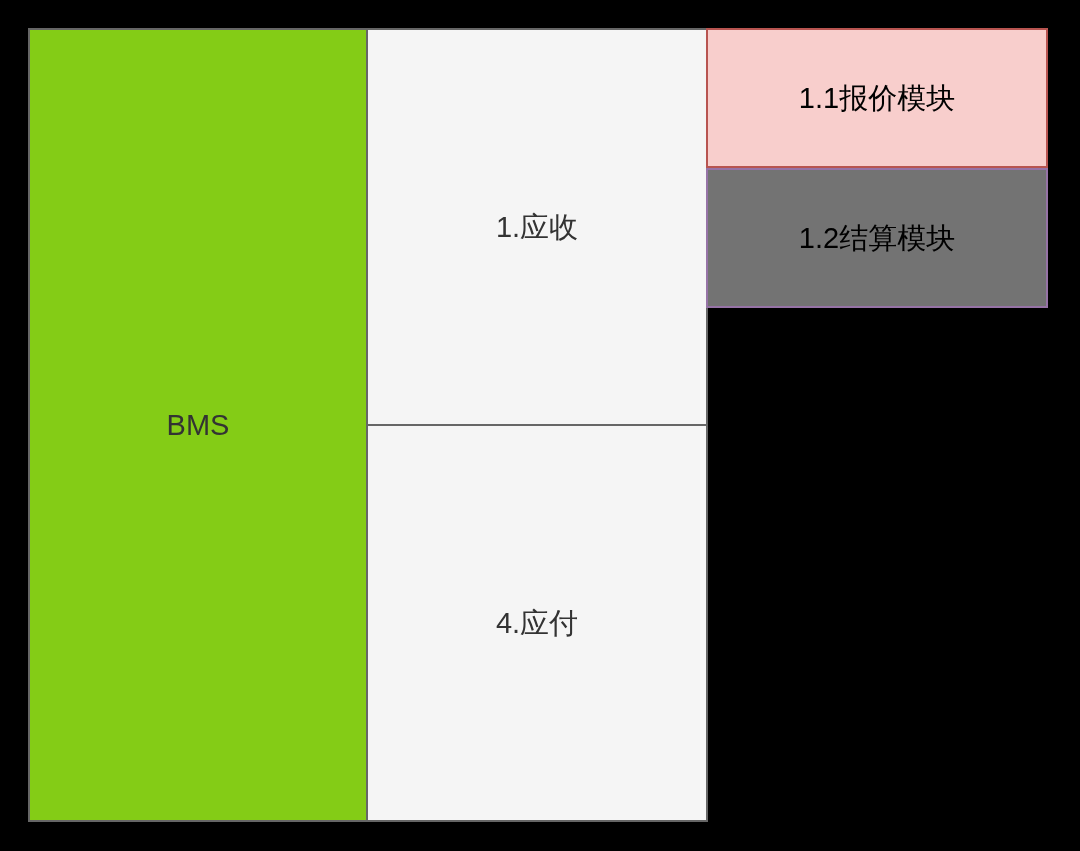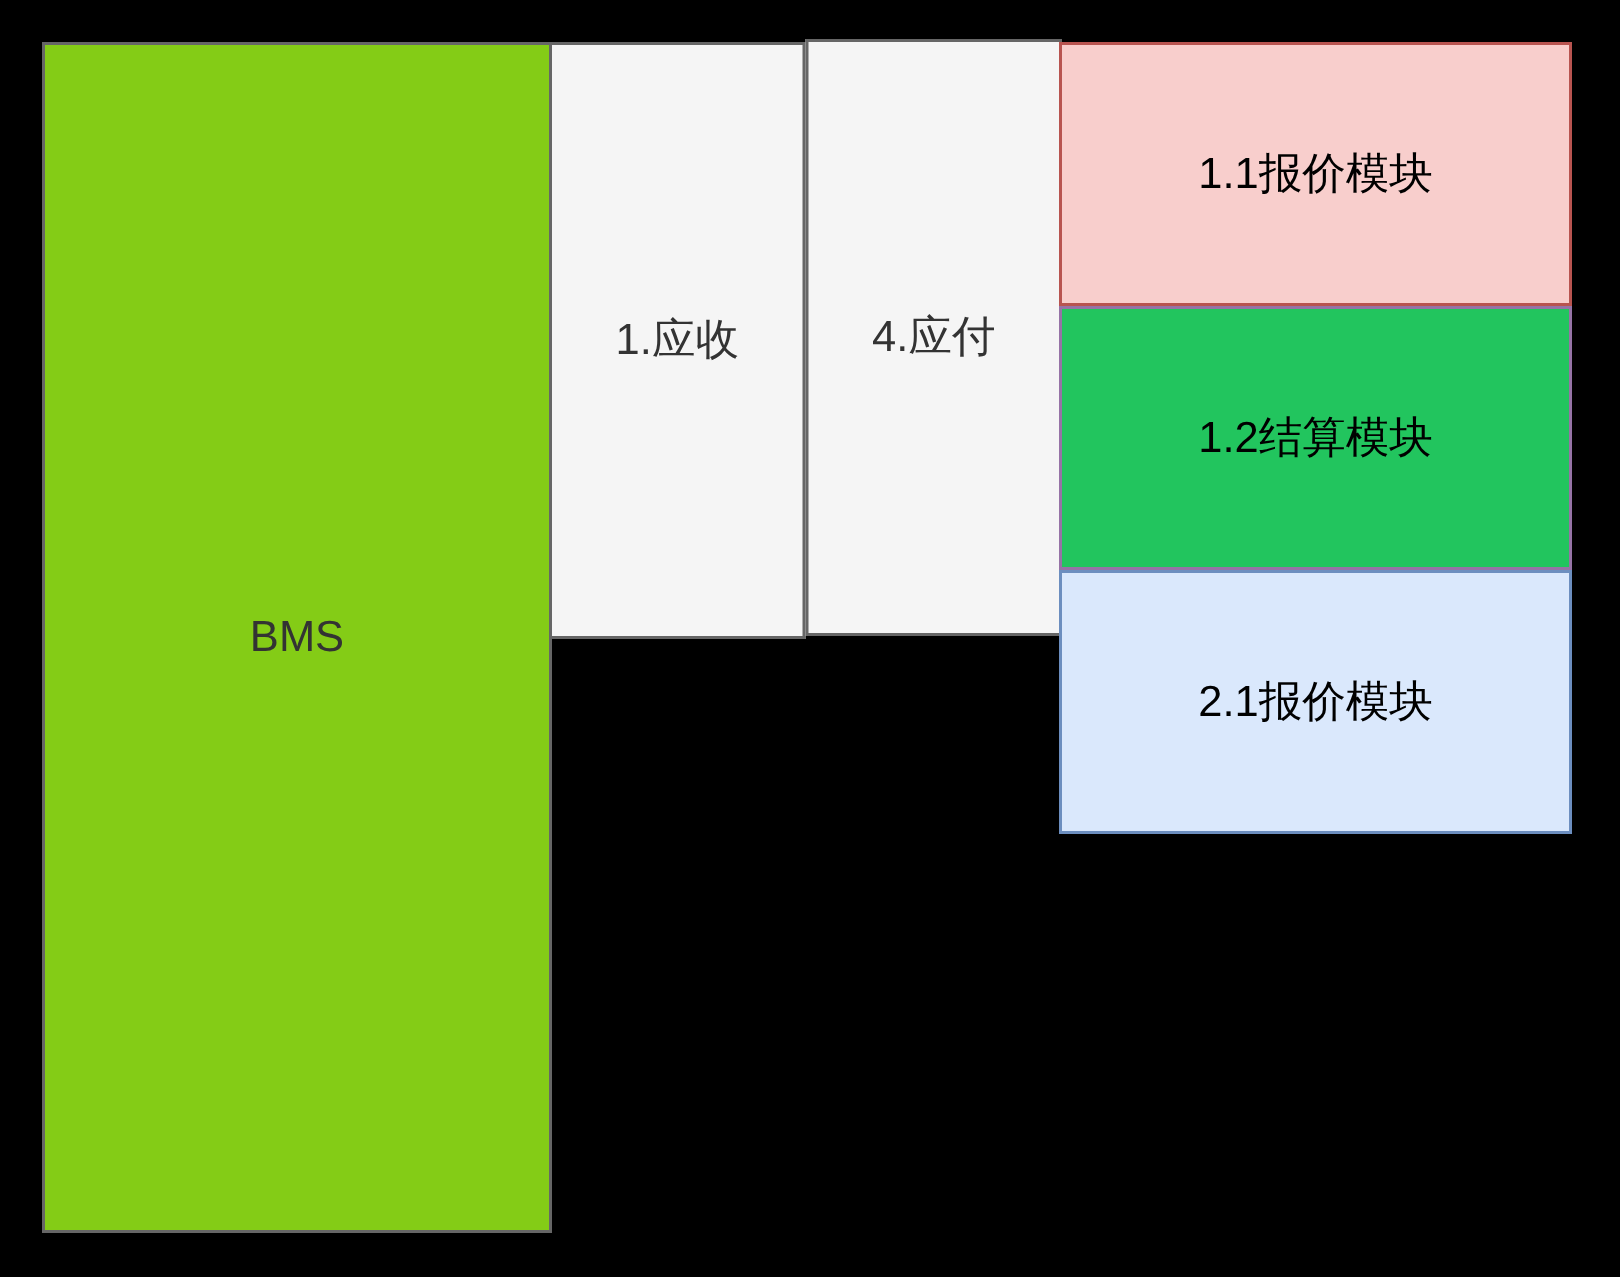--- a/index.html
+++ b/index.html
@@ -31,38 +31,38 @@
     line-height: 1.45;
   }
   .root-box {
     width: 340px;
     height: 794px;
   }
   .mid-col {
     width: 342px;
     margin-left: -2px;
     display: flex;
-    flex-direction: row;
+    flex-direction: column;
   }
   .mid-cell {
     width: 100%;
     height: 398px;
   }
   .mid-cell + .mid-cell {
     margin-top: -2px;
   }
   .leaf-col {
     width: 342px;
     margin-left: -2px;
     display: flex;
     flex-direction: column;
   }
   .leaf-cell {
     width: 100%;
-    height: 176px;
+    height: 140px;
   }
 </style>
 </head>
 <body>
 
 <div class="stage" style="background-color: rgb(0, 0, 0);">
 
   <div class="diagram">
 
     <div class="box root-box" style="background-color: #84cc16; border-color: rgb(102, 102, 102); color: rgb(51, 51, 51);">
@@ -77,22 +77,19 @@
       </div>
       <div class="box mid-cell" style="background-color: rgb(245, 245, 245); border-color: rgb(102, 102, 102); color: rgb(51, 51, 51);">
         <span>4.应付</span>
       </div>
     </div>
 
     <div class="leaf-col">
       <div class="box leaf-cell" style="background-color: rgb(248, 206, 204); border-color: rgb(184, 84, 80); color: rgb(0, 0, 0);">
         <span>1.1报价模块</span>
       </div>
-      <div class="box leaf-cell" style="background-color: #22c55e; border-color: rgb(150, 115, 166); color: rgb(0, 0, 0);">
+      <div class="box leaf-cell" style="background-color: #737373; border-color: rgb(150, 115, 166); color: rgb(0, 0, 0);">
         <span>1.2结算模块</span>
-      </div>
-      <div class="box leaf-cell" style="background-color: rgb(218, 232, 252); border-color: rgb(108, 142, 191); color: rgb(0, 0, 0);">
-        <span>2.1报价模块</span>
       </div>
     </div>
 
   </div>
 </div>
 
 </body></html>

